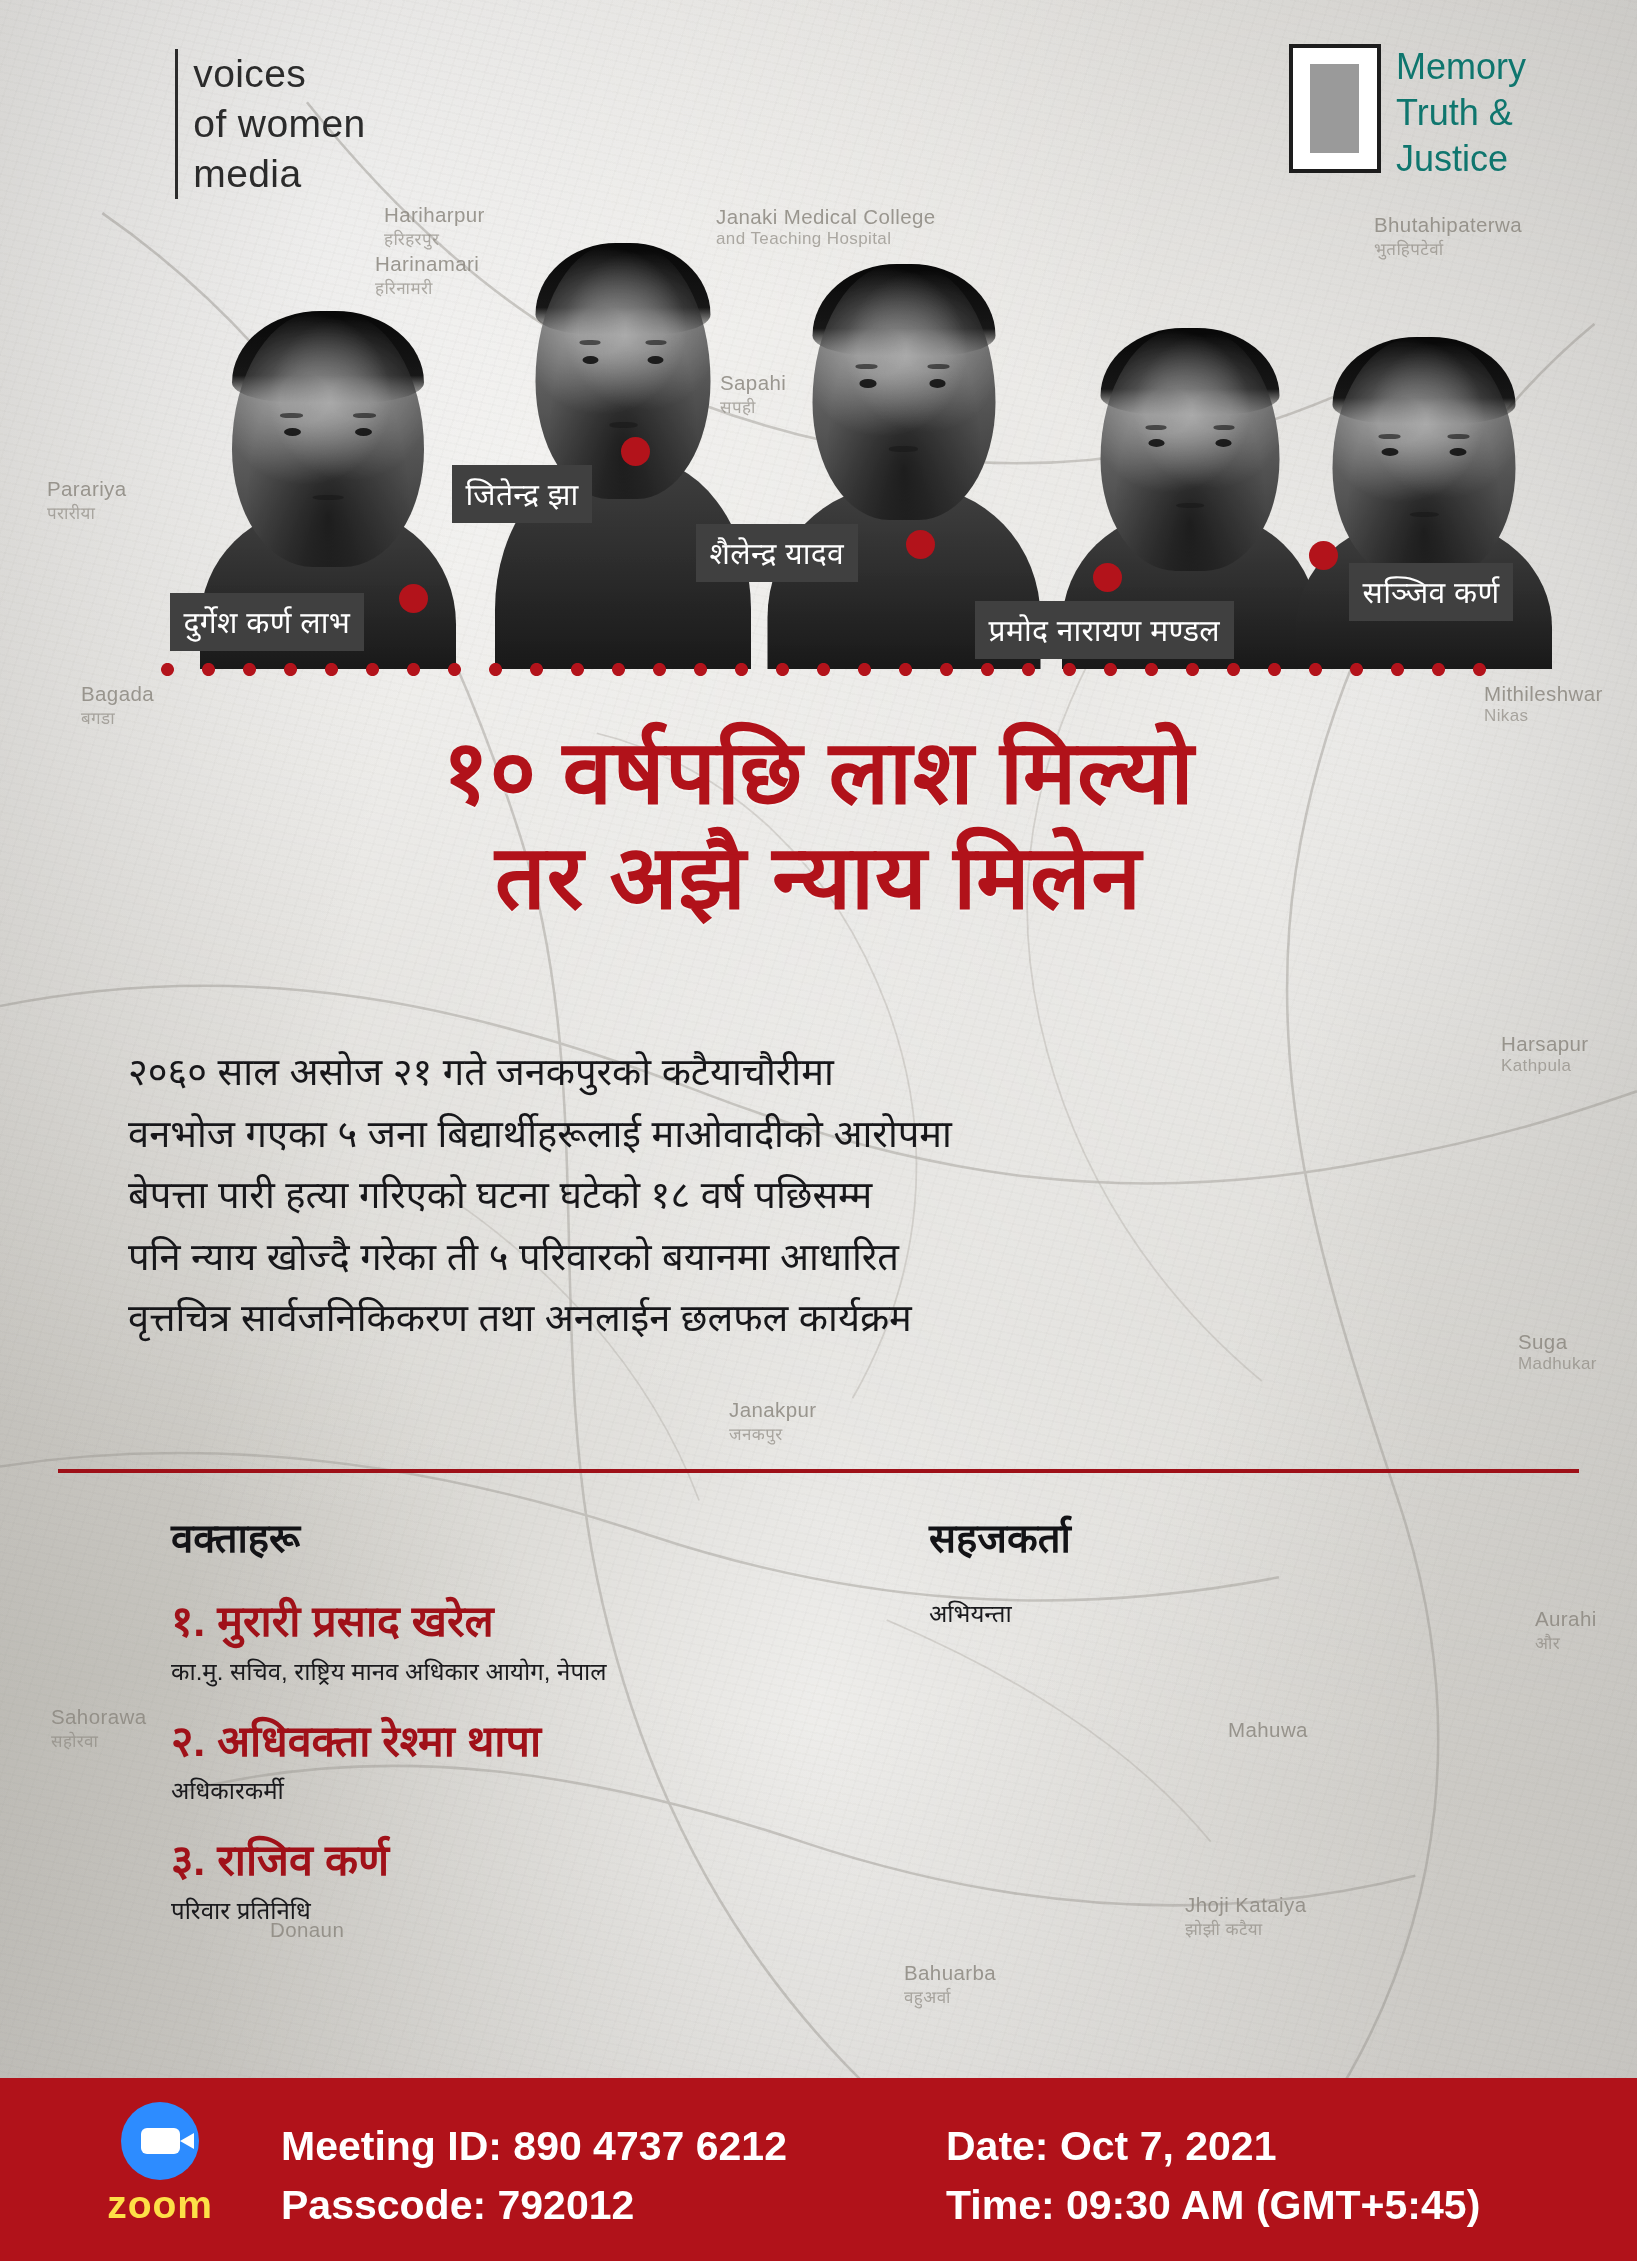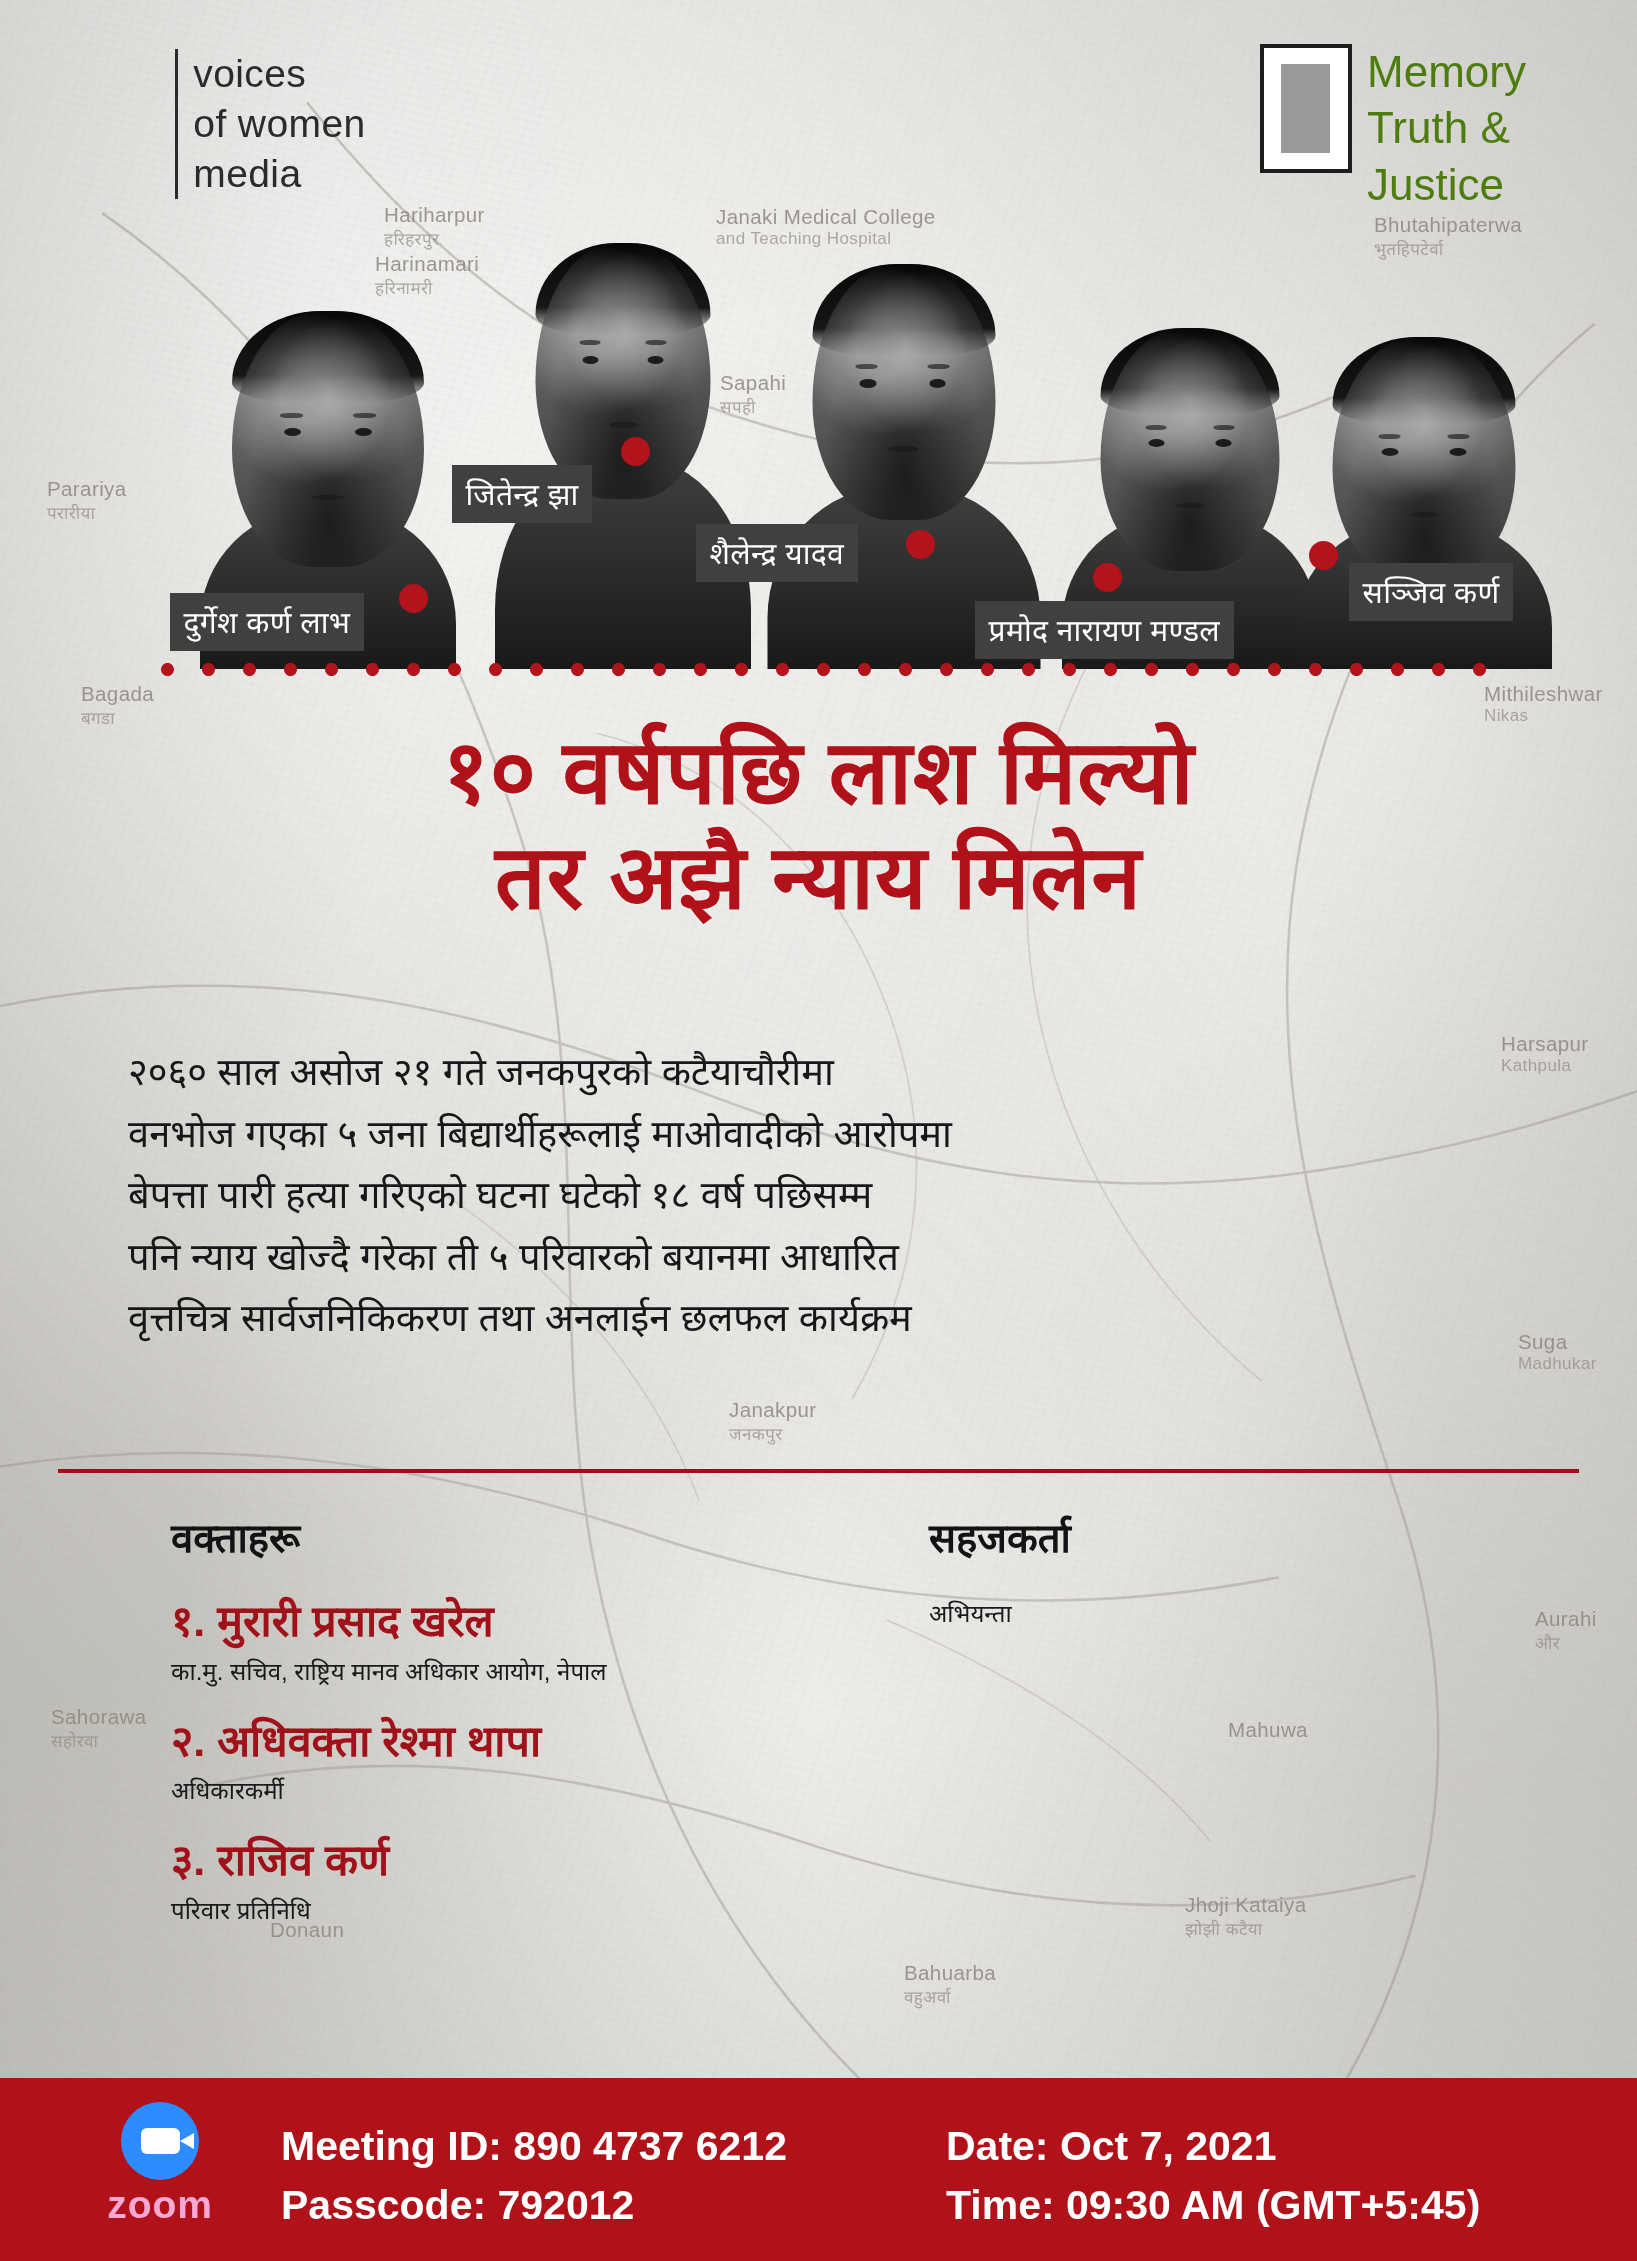--- a/index.html
+++ b/index.html
@@ -84,22 +84,22 @@
     display: flex;
     align-items: center;
     justify-content: center;
   }
   .mtj-box-inner {
     width: 49px;
     height: 89px;
     background: #9a9a9a;
   }
   .mtj-text {
-    color: #4d7c0f;
-    font-size: 44px;
+    color: #0f766e;
+    font-size: 36px;
     line-height: 1.28;
   }
 
   
   .portraits {
     position: absolute;
     left: 0;
     right: 0;
     top: 192px;
     height: 477px;
@@ -300,21 +300,21 @@
     content: "";
     position: absolute;
     right: -14.5px;
     top: 4.3px;
     width: 0; height: 0;
     border-top: 8.5px solid transparent;
     border-bottom: 8.5px solid transparent;
     border-right: 14.5px solid #ffffff;
   }
   .zoom-word {
-    color: #f9a8d4;
+    color: #fde047;
     font-size: 39px;
     font-weight: bold;
     letter-spacing: 0.9px;
     margin-top: 3.4px;
   }
   .f-col-1 { position: absolute; left: 281px; top: 39px; }
   .f-col-2 { position: absolute; left: 946px; top: 39px; }
   .f-line {
     font-size: 41px;
     font-weight: bold;

